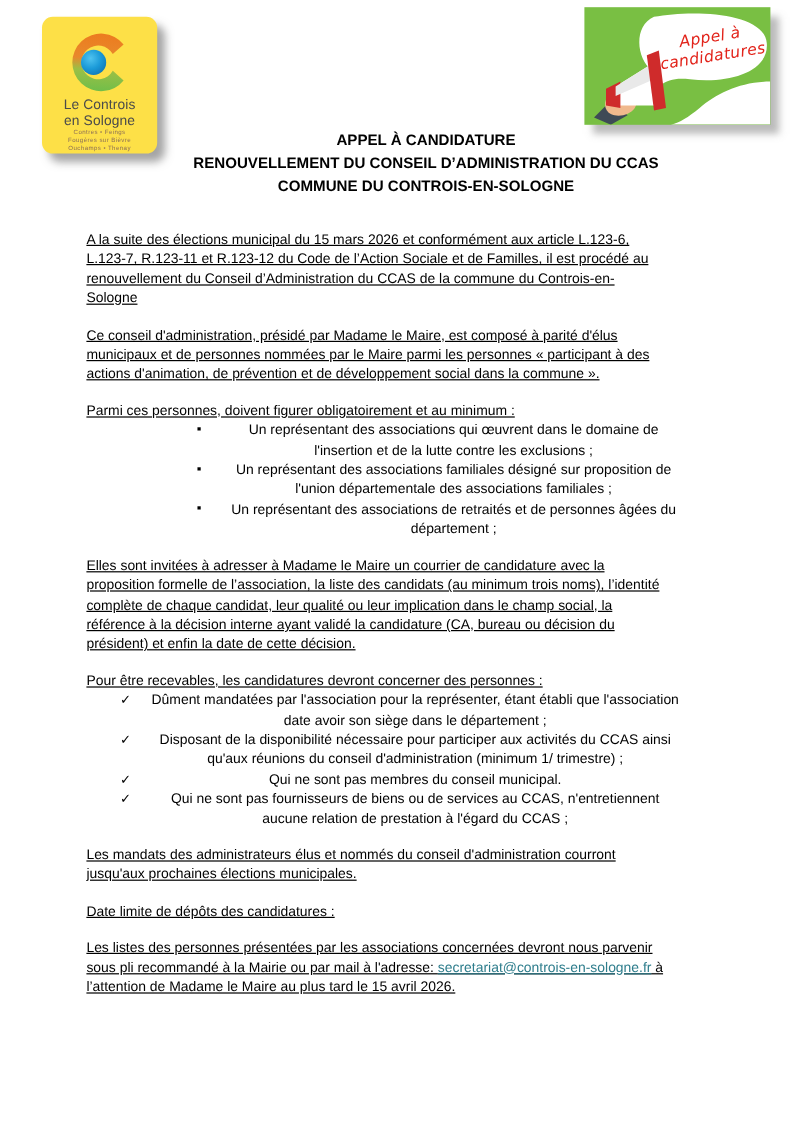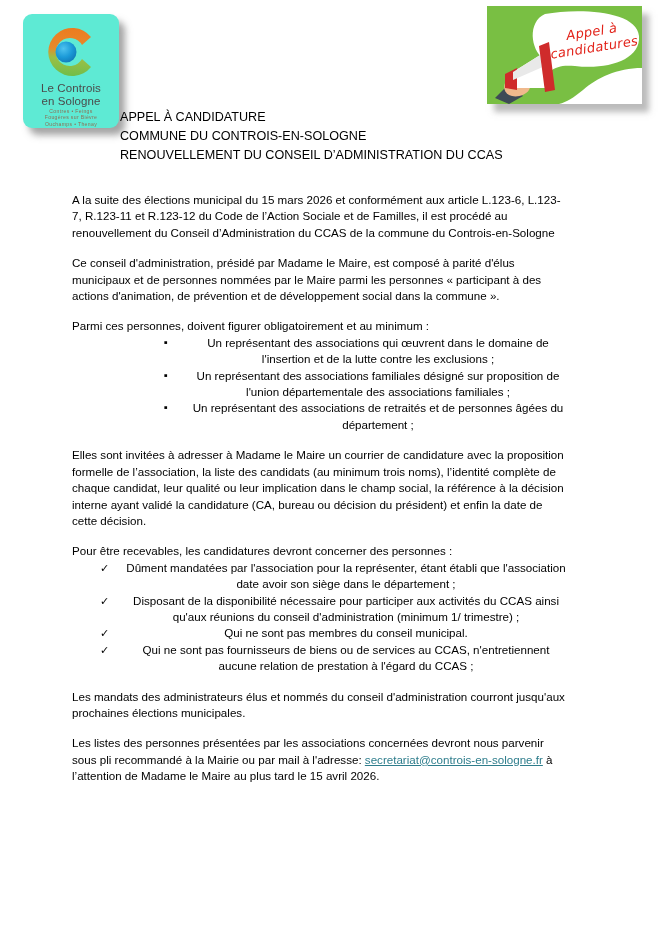--- a/index.html
+++ b/index.html
@@ -18,25 +18,25 @@
 
   
   #header {
     position: relative;
     height: 180px;
   }
 
   
   #logo-card {
     position: absolute;
-    left: 23px;
+    left: 35px;
     top: 14px;
     width: 96px;
     height: 114px;
-    background: #5eead4;
+    background: #fde047;
     border-radius: 9px;
     box-shadow: 6px 7px 7px rgba(90,90,90,0.55);
   }
   #logo-mark {
     position: absolute;
     left: 16px;
     top: 7px;
     width: 62px;
     height: 62px;
   }
@@ -90,38 +90,40 @@
     text-align: center;
     letter-spacing: .3px;
   }
 
   
   #title-block {
     position: absolute;
     left: 120px;
     top: 108px;
     width: 470px;
-    font-weight: normal;
+    text-align: center;
+    font-weight: bold;
     font-size: 12.6px;
     line-height: 19px;
   }
   #title-block .tline { display: block; white-space: nowrap; }
 
   
   #body-content {
     position: absolute;
     left: 72px;
     top: 192px;
     width: 498px;
     font-size: 11.6px;
     line-height: 16.4px;
     text-align: left;
   }
   #body-content p {
-    margin: 0 0 14px 0;
+    margin: 0 16px 14px 0;
+    text-decoration: underline;
   }
   #body-content p.tight { margin-bottom: 0; }
 
   ul.sq, ul.ck {
     list-style: none;
     margin: 0 0 14px 0;
     padding: 0;
     text-align: center;
   }
   ul.sq { margin-left: 90px; }
@@ -208,22 +210,22 @@
       <path d="M52,40 L62,36 L68,84 L58,86 Z" fill="#cf2b2b"></path>
     </svg>
     <div id="banner-text">
       <span>Appel à</span><br>
       <span>candidatures</span>
     </div>
   </div>
 
   <div id="title-block">
     <span class="tline">APPEL À CANDIDATURE</span>
+    <span class="tline">RENOUVELLEMENT DU CONSEIL D’ADMINISTRATION DU CCAS</span>
     <span class="tline">COMMUNE DU CONTROIS-EN-SOLOGNE</span>
-    <span class="tline">RENOUVELLEMENT DU CONSEIL D’ADMINISTRATION DU CCAS</span>
   </div>
 </div>
 
 <div id="body-content">
 
   <p>A la suite des élections municipal du 15 mars 2026 et conformément aux article L.123-6, L.123-7, R.123-11 et R.123-12 du Code de l’Action Sociale et de Familles, il est procédé au renouvellement du Conseil d’Administration du CCAS de la commune du Controis-en-Sologne</p>
 
   <p>Ce conseil d'administration, présidé par Madame le Maire, est composé à parité d'élus municipaux et de personnes nommées par le Maire parmi les personnes « participant à des actions d'animation, de prévention et de développement social dans la commune ».</p>
 
   <p class="tight">Parmi ces personnes, doivent figurer obligatoirement et au minimum :</p>
@@ -239,16 +241,17 @@
   <p class="tight">Pour être recevables, les candidatures devront concerner des personnes :</p>
   <ul class="ck">
     <li>Dûment mandatées par l'association pour la représenter, étant établi que l'association date avoir son siège dans le département ;</li>
     <li>Disposant de la disponibilité nécessaire pour participer aux activités du CCAS ainsi qu'aux réunions du conseil d'administration (minimum 1/ trimestre) ;</li>
     <li>Qui ne sont pas membres du conseil municipal.</li>
     <li>Qui ne sont pas fournisseurs de biens ou de services au CCAS, n'entretiennent aucune relation de prestation à l'égard du CCAS ;</li>
   </ul>
 
   <p>Les mandats des administrateurs élus et nommés du conseil d'administration courront jusqu'aux prochaines élections municipales.</p>
 
+  <p>Date limite de dépôts des candidatures :</p>
 
   <p><span>Les listes des personnes présentées par les associations concernées devront nous parvenir sous pli recommandé à la Mairie ou par mail à l'adresse: </span><a class="maillink" href="#">secretariat@controis-en-sologne.fr</a><span> à l’attention de Madame le Maire au plus tard le 15 avril 2026.</span></p>
 
 </div>
 
 </body></html>

